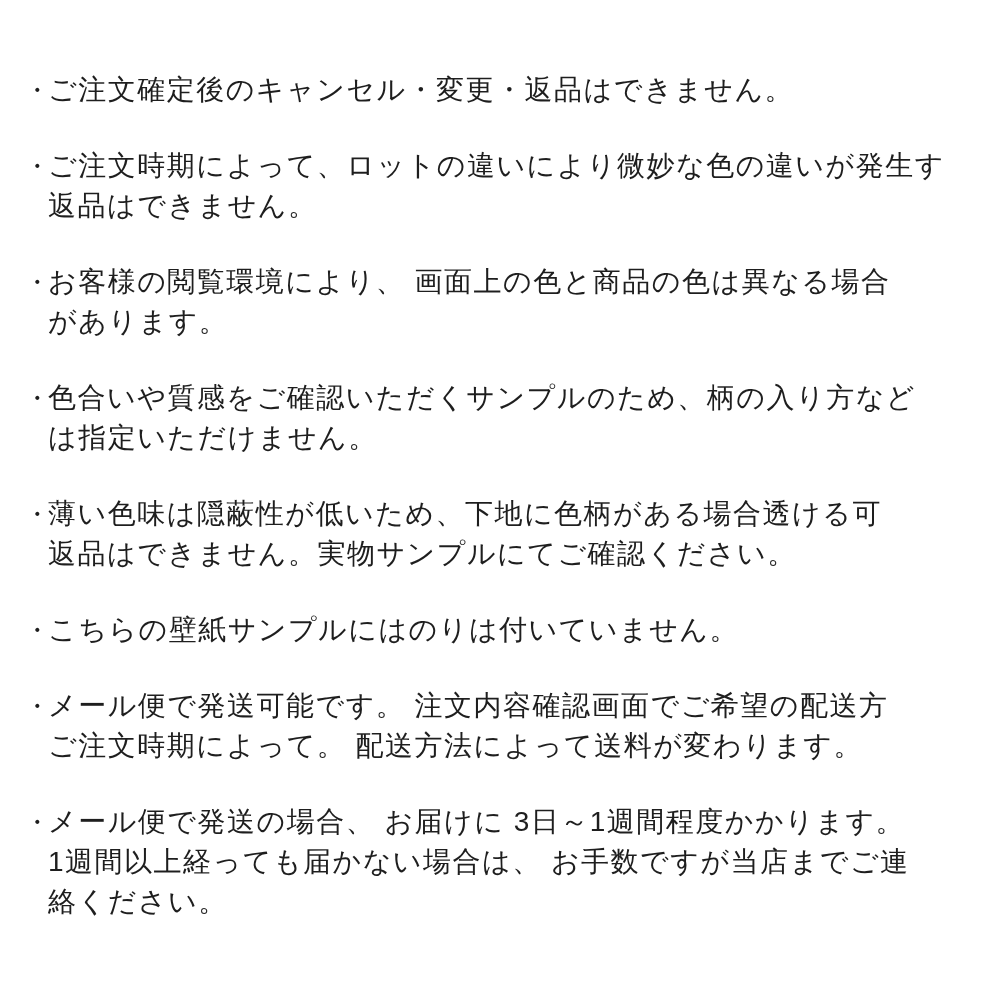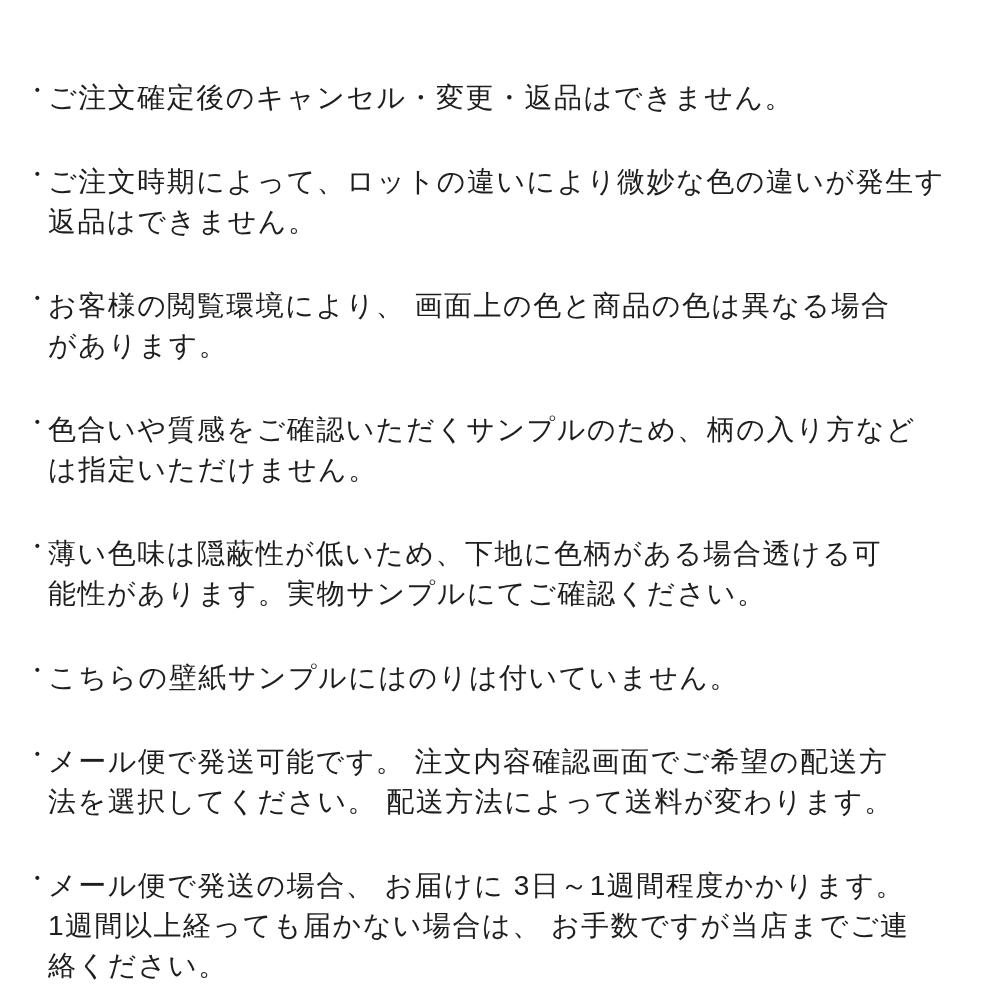--- a/index.html
+++ b/index.html
@@ -36,21 +36,20 @@
     color: #1e1e1e;
     user-select: none;
   }
   .notice-text {
     flex: 1 1 auto;
     font-size: 28px;
     line-height: 40px;
     letter-spacing: 1.5px;
     white-space: pre-line;
     color: #1e1e1e;
-    margin-top: 8px;
   }
 </style>
 </head>
 <body>
 
 <div class="page">
   <ul class="notice-list">
 
     <li class="notice-item">
       <span class="bullet">・</span>
@@ -71,32 +70,32 @@
 
     <li class="notice-item">
       <span class="bullet">・</span>
       <span class="notice-text">色合いや質感をご確認いただくサンプルのため、柄の入り方など
 は指定いただけません。</span>
     </li>
 
     <li class="notice-item">
       <span class="bullet">・</span>
       <span class="notice-text">薄い色味は隠蔽性が低いため、下地に色柄がある場合透ける可
-能性があります。実物サンプルにてご確認ください。</span>
+返品はできません。実物サンプルにてご確認ください。</span>
     </li>
 
     <li class="notice-item">
       <span class="bullet">・</span>
       <span class="notice-text">こちらの壁紙サンプルにはのりは付いていません。</span>
     </li>
 
     <li class="notice-item">
       <span class="bullet">・</span>
       <span class="notice-text">メール便で発送可能です。 注文内容確認画面でご希望の配送方
-法を選択してください。 配送方法によって送料が変わります。</span>
+ご注文時期によって。 配送方法によって送料が変わります。</span>
     </li>
 
     <li class="notice-item">
       <span class="bullet">・</span>
       <span class="notice-text">メール便で発送の場合、 お届けに 3日～1週間程度かかります。
 1週間以上経っても届かない場合は、 お手数ですが当店までご連
 絡ください。</span>
     </li>
 
   </ul>

